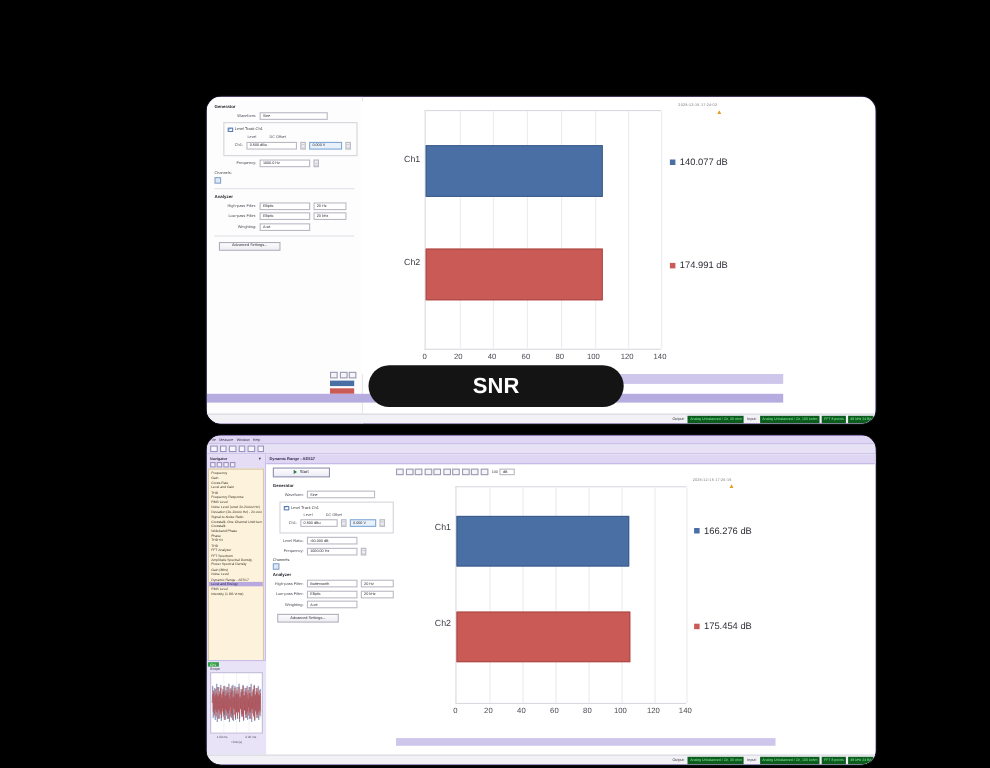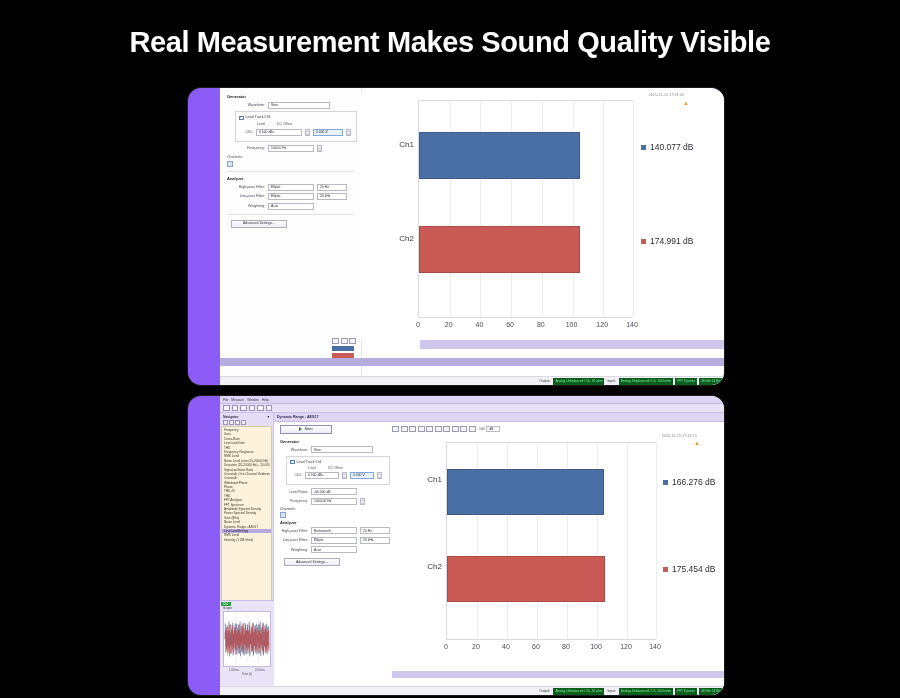--- a/index.html
+++ b/index.html
@@ -13,24 +13,23 @@
   
   .headline {
     position: absolute; top: 0; left: 0; width: 900px; height: 84px;
     display: flex; align-items: center; justify-content: center;
     color: #fff; font-size: 29px; font-weight: bold; letter-spacing: -0.4px;
     text-align: center;
   }
 
   
   .card {
-    position: absolute; left: 188px; width: 536px;
+    position: absolute; left: 188px; width: 608px;
     background: #8b5cf6; border-radius: 13px; overflow: hidden;
     box-shadow: 0 0 0 1px #1c1c1c;
-    padding-left: 32px;
   }
   #card-snr { top: 88px; height: 297px; }
   #card-dr  { top: 396px; height: 299px; }
 
   
   .app { position: relative; width: 100%; height: 100%; background: #fff; }
 
   
   .settings-pane {
     position: absolute; left: 0; top: 0; width: 142px; height: 100%;
@@ -211,21 +210,20 @@
     color: #fff; font-weight: bold;
   }
   #pill-snr { left: 335px; top: 332px; width: 232px; height: 38px; font-size: 20px; }
   #pill-dr  { left: 335px; top: 640px; width: 232px; height: 38px; font-size: 20px; }
 </style>
 </head>
 <body>
 
 <div class="page">
 
-  <h1 class="headline">Real Measurement Makes Sound Quality Visible</h1>
 
   <div class="card" id="card-snr">
     <div class="app">
 
       <div class="settings-pane">
         <div class="grp-title">Generator</div>
 
         <div class="row">
           <span class="lbl">Waveform:</span>
           <span class="ctl wide">Sine</span>
@@ -581,14 +579,15 @@
         <span class="st-lbl">Output:</span>
         <span class="st-green">Analog Unbalanced / Ch, 30 ohm</span>
         <span class="st-lbl">Input:</span>
         <span class="st-green">Analog Unbalanced / Ch, 100 kohm</span>
         <span class="st-green">FFT 8 points</span>
         <span class="st-green">48 kHz  24 Bit</span>
       </div>
     </div>
   </div>
 
+  <div class="pill" id="pill-snr">SNR</div>
 
 </div>
 
 </body></html>

